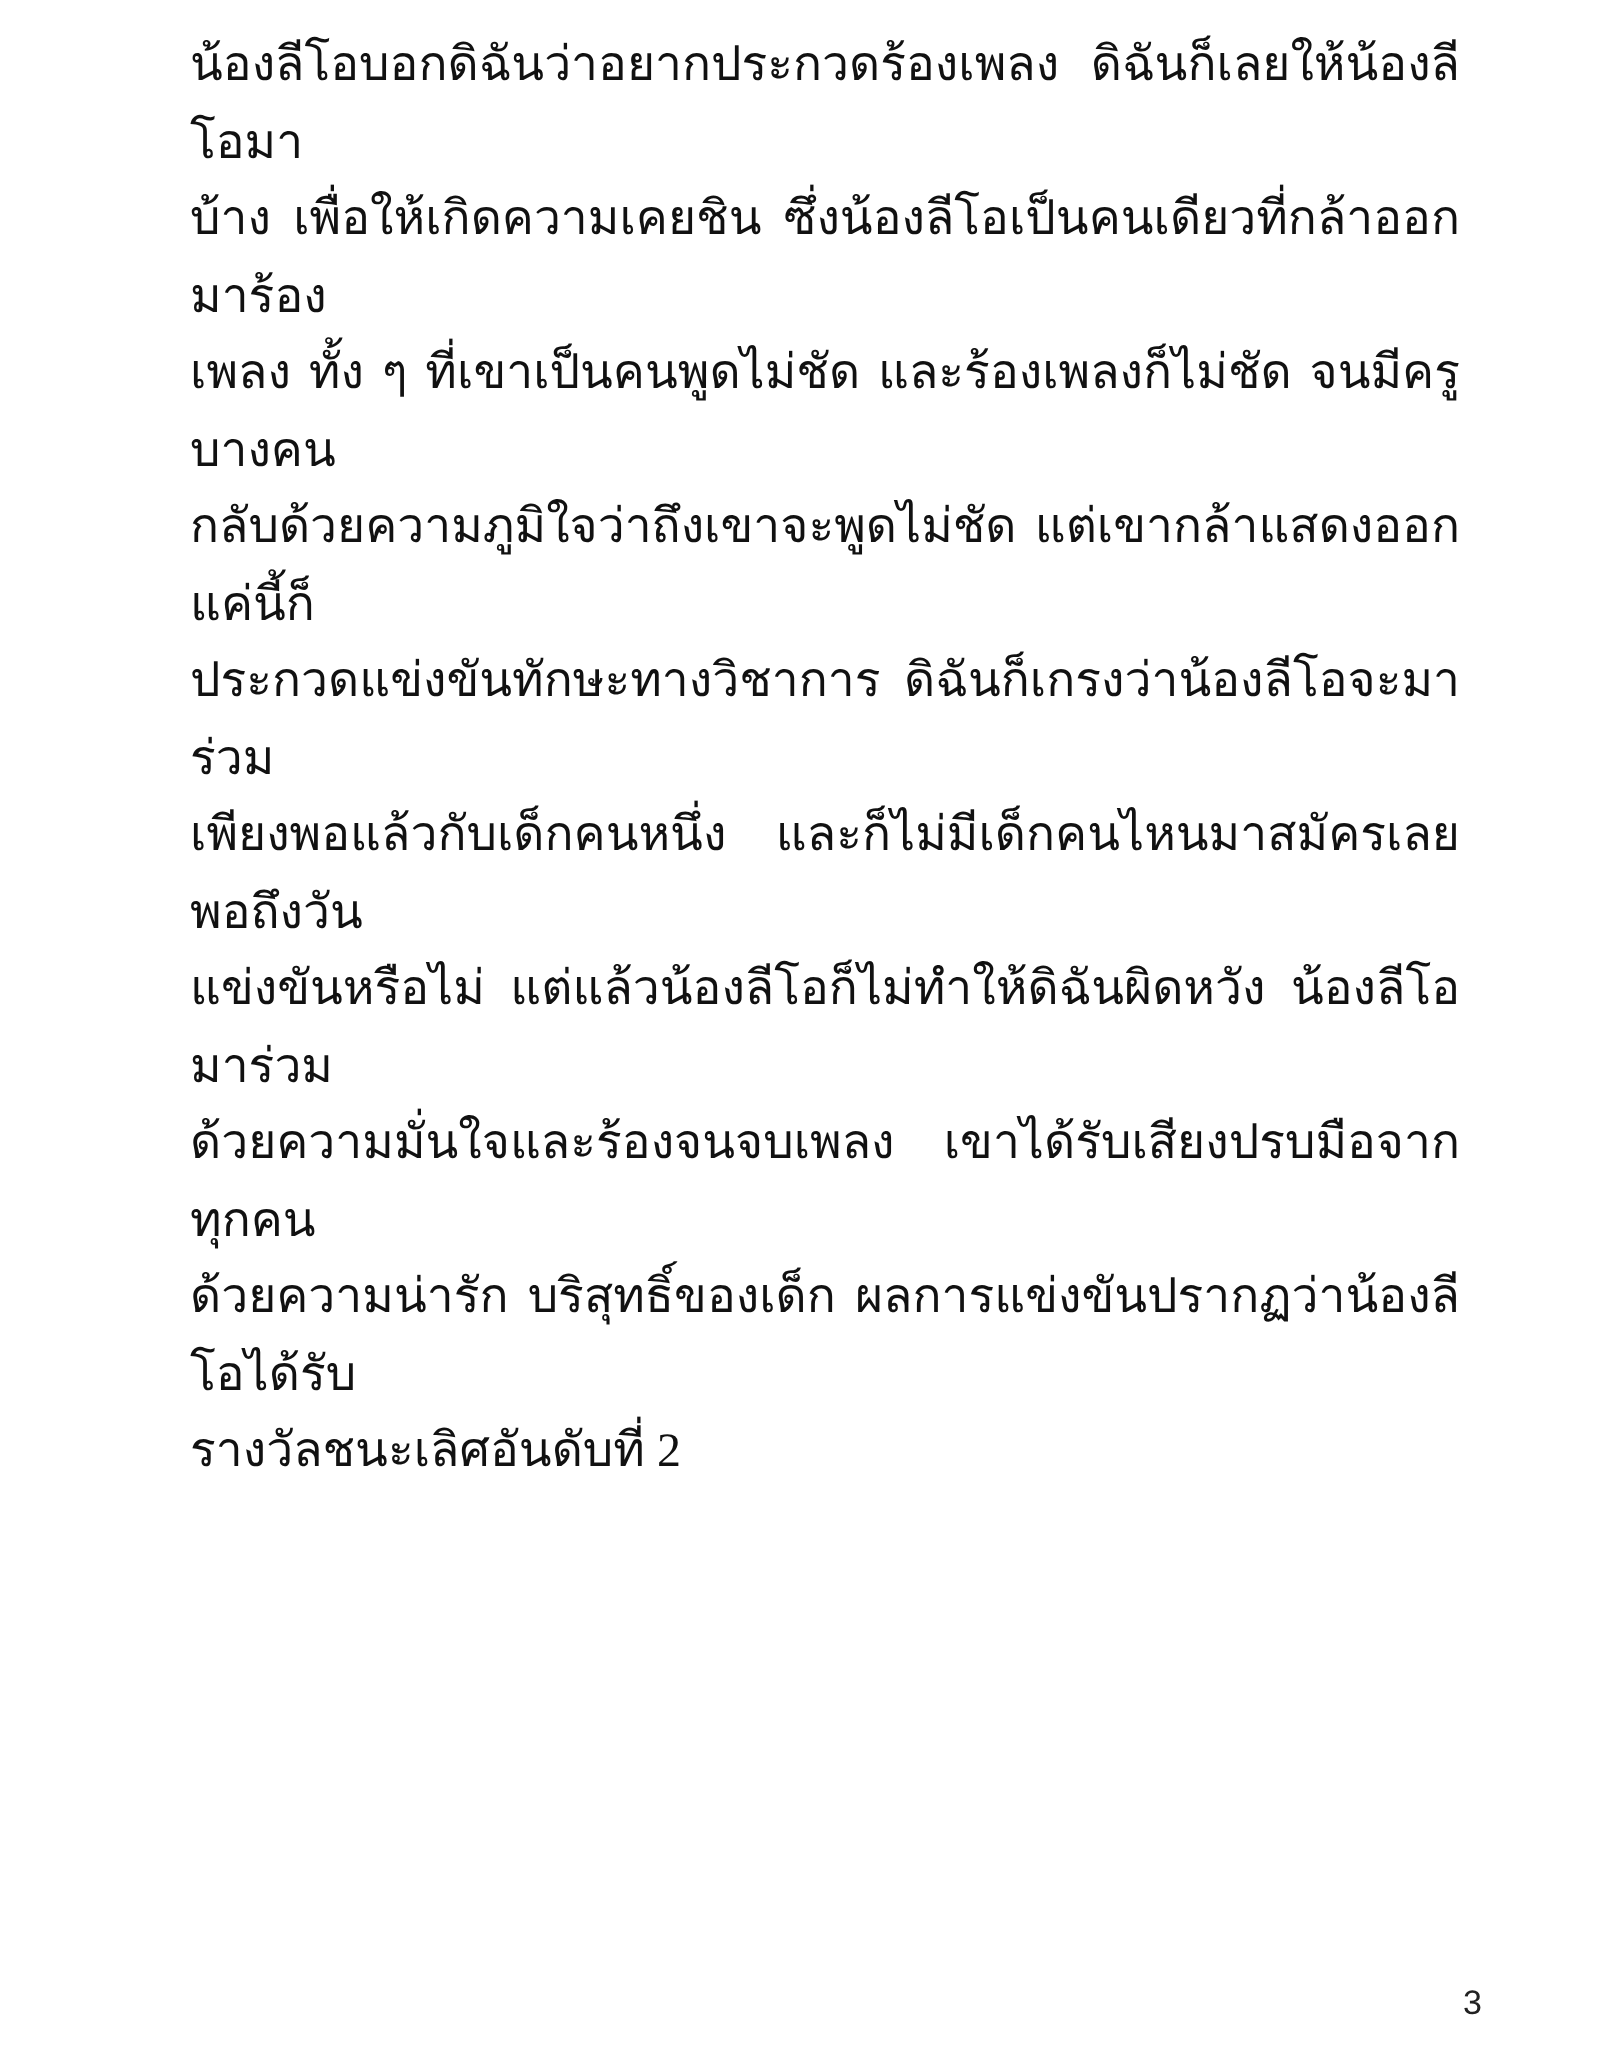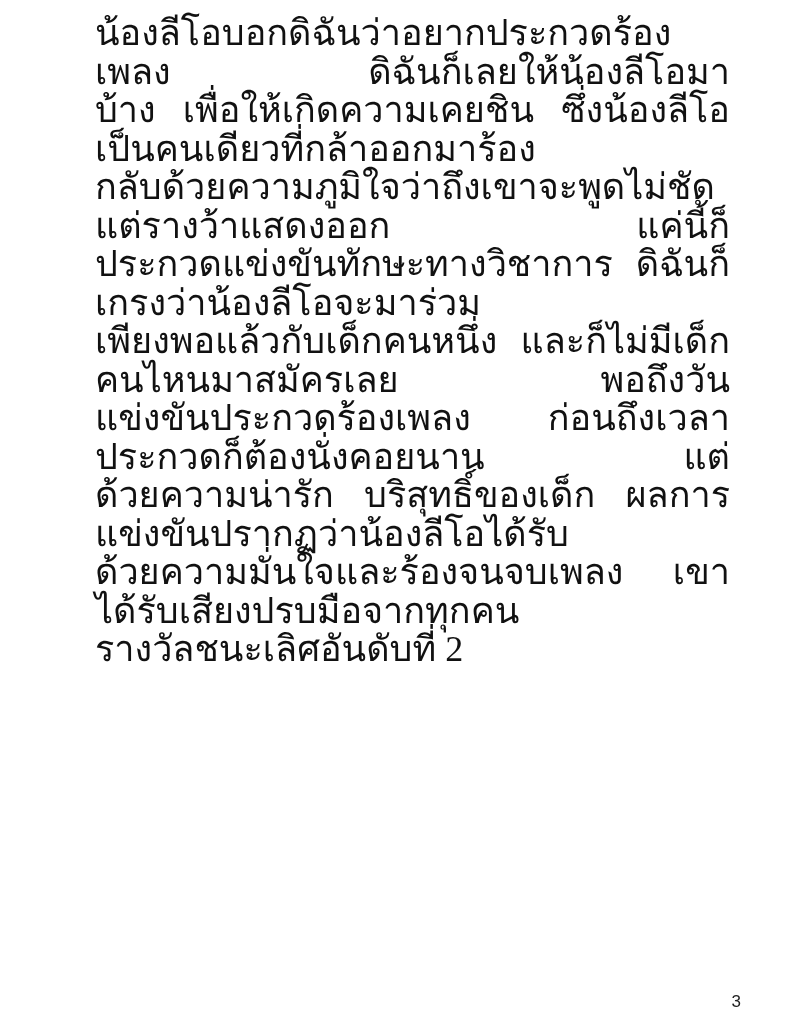--- a/index.html
+++ b/index.html
@@ -19,21 +19,21 @@
   .text-block {
     position: absolute;
     top: 14px;
     left: 95px;
     width: 635px;
   }
   .paragraph {
     margin: 0 0 19px 0;
   }
   .line {
-    font-size: 36px;
+    font-size: 24px;
     line-height: 38.5px;
     white-space: normal;
     text-align: justify;
     text-align-last: justify;
     -moz-text-align-last: justify;
   }
   .line.last {
     text-align: left;
     text-align-last: left;
     -moz-text-align-last: left;
@@ -48,23 +48,24 @@
   }
 </style>
 </head>
 <body>
 
 <div class="page">
   <div class="text-block" id="text-block">
       <div class="paragraph">
         <div class="line">น้องลีโอบอกดิฉันว่าอยากประกวดร้องเพลง ดิฉันก็เลยให้น้องลีโอมา</div>
         <div class="line">บ้าง เพื่อให้เกิดความเคยชิน ซึ่งน้องลีโอเป็นคนเดียวที่กล้าออกมาร้อง</div>
-        <div class="line">กลับด้วยความภูมิใจว่าถึงเขาจะพูดไม่ชัด แต่รางว้าแสดงออก แค่นี้ก็</div>
+        <div class="line">เพลง ทั้ง ๆ ที่เขาเป็นคนพูดไม่ชัด และร้องเพลงก็ไม่ชัด จนมีครูบางคน</div>
+        <div class="line">กลับด้วยความภูมิใจว่าถึงเขาจะพูดไม่ชัด แต่เขากล้าแสดงออก แค่นี้ก็</div>
         <div class="line">ประกวดแข่งขันทักษะทางวิชาการ ดิฉันก็เกรงว่าน้องลีโอจะมาร่วม</div>
         <div class="line">เพียงพอแล้วกับเด็กคนหนึ่ง และก็ไม่มีเด็กคนไหนมาสมัครเลย พอถึงวัน</div>
-        <div class="line">แข่งขันประกวดร้องเพลง ก่อนถึงเวลาประกวดก็ต้องนั่งคอยนาน แต่</div>
+        <div class="line">แข่งขันหรือไม่ แต่แล้วน้องลีโอก็ไม่ทำให้ดิฉันผิดหวัง น้องลีโอมาร่วม</div>
+        <div class="line">ด้วยความมั่นใจและร้องจนจบเพลง เขาได้รับเสียงปรบมือจากทุกคน</div>
         <div class="line">ด้วยความน่ารัก บริสุทธิ์ของเด็ก ผลการแข่งขันปรากฏว่าน้องลีโอได้รับ</div>
-        <div class="line">ด้วยความมั่นใจและร้องจนจบเพลง เขาได้รับเสียงปรบมือจากทุกคน</div>
         <div class="line last">รางวัลชนะเลิศอันดับที่ 2</div>
       </div>
     </div>
   <div class="page-number">3</div>
 </div>
 
 </body></html>

